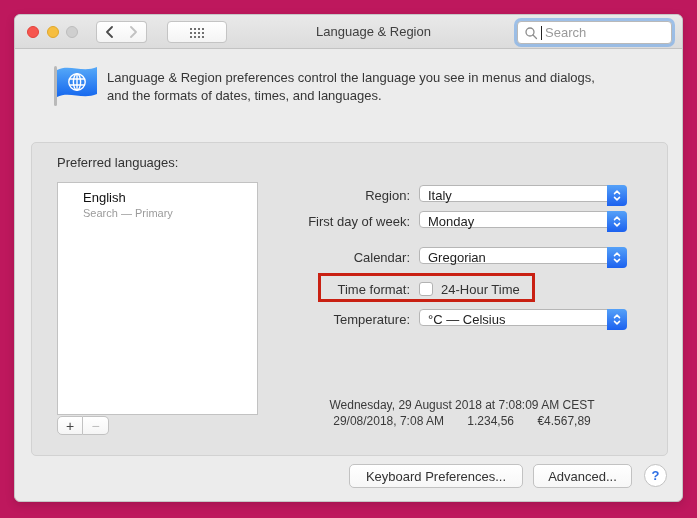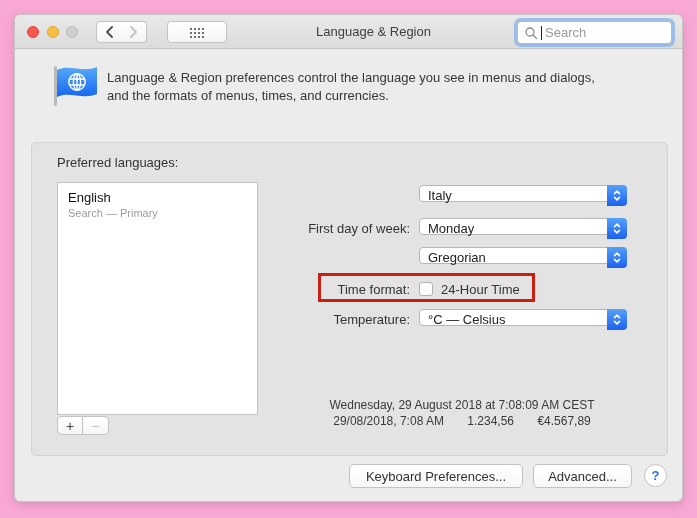--- a/index.html
+++ b/index.html
@@ -1,17 +1,17 @@
 <!DOCTYPE html>
 <html><head>
 <meta charset="utf-8">
 <style>
   html,body{margin:0;padding:0;background:#ffffff;}
   *{box-sizing:border-box;font-family:"Liberation Sans","DejaVu Sans",sans-serif;}
-  .screen{position:relative;width:697px;height:518px;background:#f9a8d4;overflow:hidden;}
+  .screen{position:relative;width:697px;height:518px;background:#be185d;overflow:hidden;}
   .window{position:absolute;left:14px;top:14px;width:669px;height:488px;background:#ececec;
           border:1px solid #c6c6c6;border-radius:6px;box-shadow:0 3px 10px rgba(0,0,0,.14);}
   
   .titlebar{position:absolute;left:0;top:0;width:100%;height:34px;
             background:linear-gradient(#e9e9e9,#dcdcdc);border-bottom:1px solid #c3c3c3;
             border-radius:6px 6px 0 0;}
   .light{position:absolute;top:11px;width:12px;height:12px;border-radius:50%;}
   .light.red{left:12px;background:#f6564f;border:1px solid #e2423b;}
   .light.yellow{left:32px;background:#f6be40;border:1px solid #e0a72b;}
   .light.gray{left:51px;background:#cfcfcf;border:1px solid #bdbdbd;}
@@ -33,21 +33,21 @@
   .searchwrap input::placeholder{color:#9a9a9a;}
   .caret{width:1px;height:14px;background:#222;margin-right:1px;}
   
   .flag{position:absolute;left:36px;top:47px;width:50px;height:46px;}
   .headtext{position:absolute;left:92px;top:54px;width:560px;font-size:13px;line-height:18px;color:#363636;}
   
   .panel{position:absolute;left:16px;top:114px;width:637px;height:314px;background:#e3e3e3;
          border:1px solid #d2d2d2;border-radius:5px;margin-top:13px;}
   .pl-label{position:absolute;left:25px;top:12px;font-size:13px;color:#333;}
   .listbox{position:absolute;left:25px;top:39px;width:201px;height:233px;background:#ffffff;border:1px solid #c2c2c2;}
-  .listitem{padding:6px 10px 0 10px;}
+  .listitem{padding:6px 10px 0 25px;}
   .li-primary{font-size:13px;color:#111;line-height:17px;}
   .li-secondary{font-size:11px;color:#9b9b9b;line-height:14px;}
   .addremove{position:absolute;left:25px;top:273px;height:19px;display:flex;}
   .ar-btn{width:26px;height:19px;border:1px solid #c2c2c2;background:linear-gradient(#ffffff,#f5f5f5);
           font-size:14px;line-height:16px;text-align:center;padding:0;color:#444;}
   .ar-btn.add{border-radius:5px 0 0 5px;}
   .ar-btn.remove{border-radius:0 5px 5px 0;border-left:none;color:#bdbdbd;}
   .row{position:absolute;height:21px;}
   .row-label{position:absolute;left:0;width:378px;text-align:right;font-size:13px;color:#333;line-height:21px;}
   .popup{position:absolute;left:387px;width:208px;height:17px;background:#ffffff;border:1px solid #b6b6b6;
@@ -118,63 +118,65 @@
       <path d="M6 8 C 18 2, 32 11, 46 5 L46 32 C 32 38, 18 29, 6 35 Z" fill="url(#fg)"></path>
       <g stroke="#ffffff" stroke-width="1.4" fill="none">
         <circle cx="26" cy="20" r="8.2"></circle>
         <ellipse cx="26" cy="20" rx="3.6" ry="8.2"></ellipse>
         <path d="M18 17 L34 17 M18 23 L34 23"></path>
         <path d="M26 11.8 L26 28.2"></path>
       </g>
     </svg>
     <div class="headtext">
       <span>Language &amp; Region preferences control the language you see in menus and dialogs,</span><br>
-      <span>and the formats of menus, times, and currencies.</span>
+      <span>and the formats of dates, times, and languages.</span>
     </div>
 
     <div class="panel">
 
       <div class="pl-label">Preferred languages:</div>
 
       <div class="listbox">
         <div class="listitem">
           <div class="li-primary">English</div>
           <div class="li-secondary">Search — Primary</div>
         </div>
       </div>
 
       <div class="addremove">
         <button class="ar-btn add">+</button>
         <button class="ar-btn remove">−</button>
       </div>
 
       <div class="row" style="top:42px;left:0;right:0;">
+        <div class="row-label">Region:</div>
         <div class="popup">
           <span>Italy</span>
           <span class="stepper">
             <svg width="8" height="13" viewBox="0 0 8 13">
                 <path d="M1.5 4.6 L4 2.1 L6.5 4.6 M1.5 8.4 L4 10.9 L6.5 8.4" stroke="#fff" stroke-width="1.5" fill="none" stroke-linecap="round" stroke-linejoin="round"></path>
               </svg>
           </span>
         </div>
       </div>
 
-      <div class="row" style="top:75px;left:0;right:0;">
+      <div class="row" style="top:68px;left:0;right:0;">
         <div class="row-label">First day of week:</div>
         <div class="popup">
           <span>Monday</span>
           <span class="stepper">
             <svg width="8" height="13" viewBox="0 0 8 13">
                 <path d="M1.5 4.6 L4 2.1 L6.5 4.6 M1.5 8.4 L4 10.9 L6.5 8.4" stroke="#fff" stroke-width="1.5" fill="none" stroke-linecap="round" stroke-linejoin="round"></path>
               </svg>
           </span>
         </div>
       </div>
 
       <div class="row" style="top:104px;left:0;right:0;">
+        <div class="row-label">Calendar:</div>
         <div class="popup">
           <span>Gregorian</span>
           <span class="stepper">
             <svg width="8" height="13" viewBox="0 0 8 13">
                 <path d="M1.5 4.6 L4 2.1 L6.5 4.6 M1.5 8.4 L4 10.9 L6.5 8.4" stroke="#fff" stroke-width="1.5" fill="none" stroke-linecap="round" stroke-linejoin="round"></path>
               </svg>
           </span>
         </div>
       </div>
 

